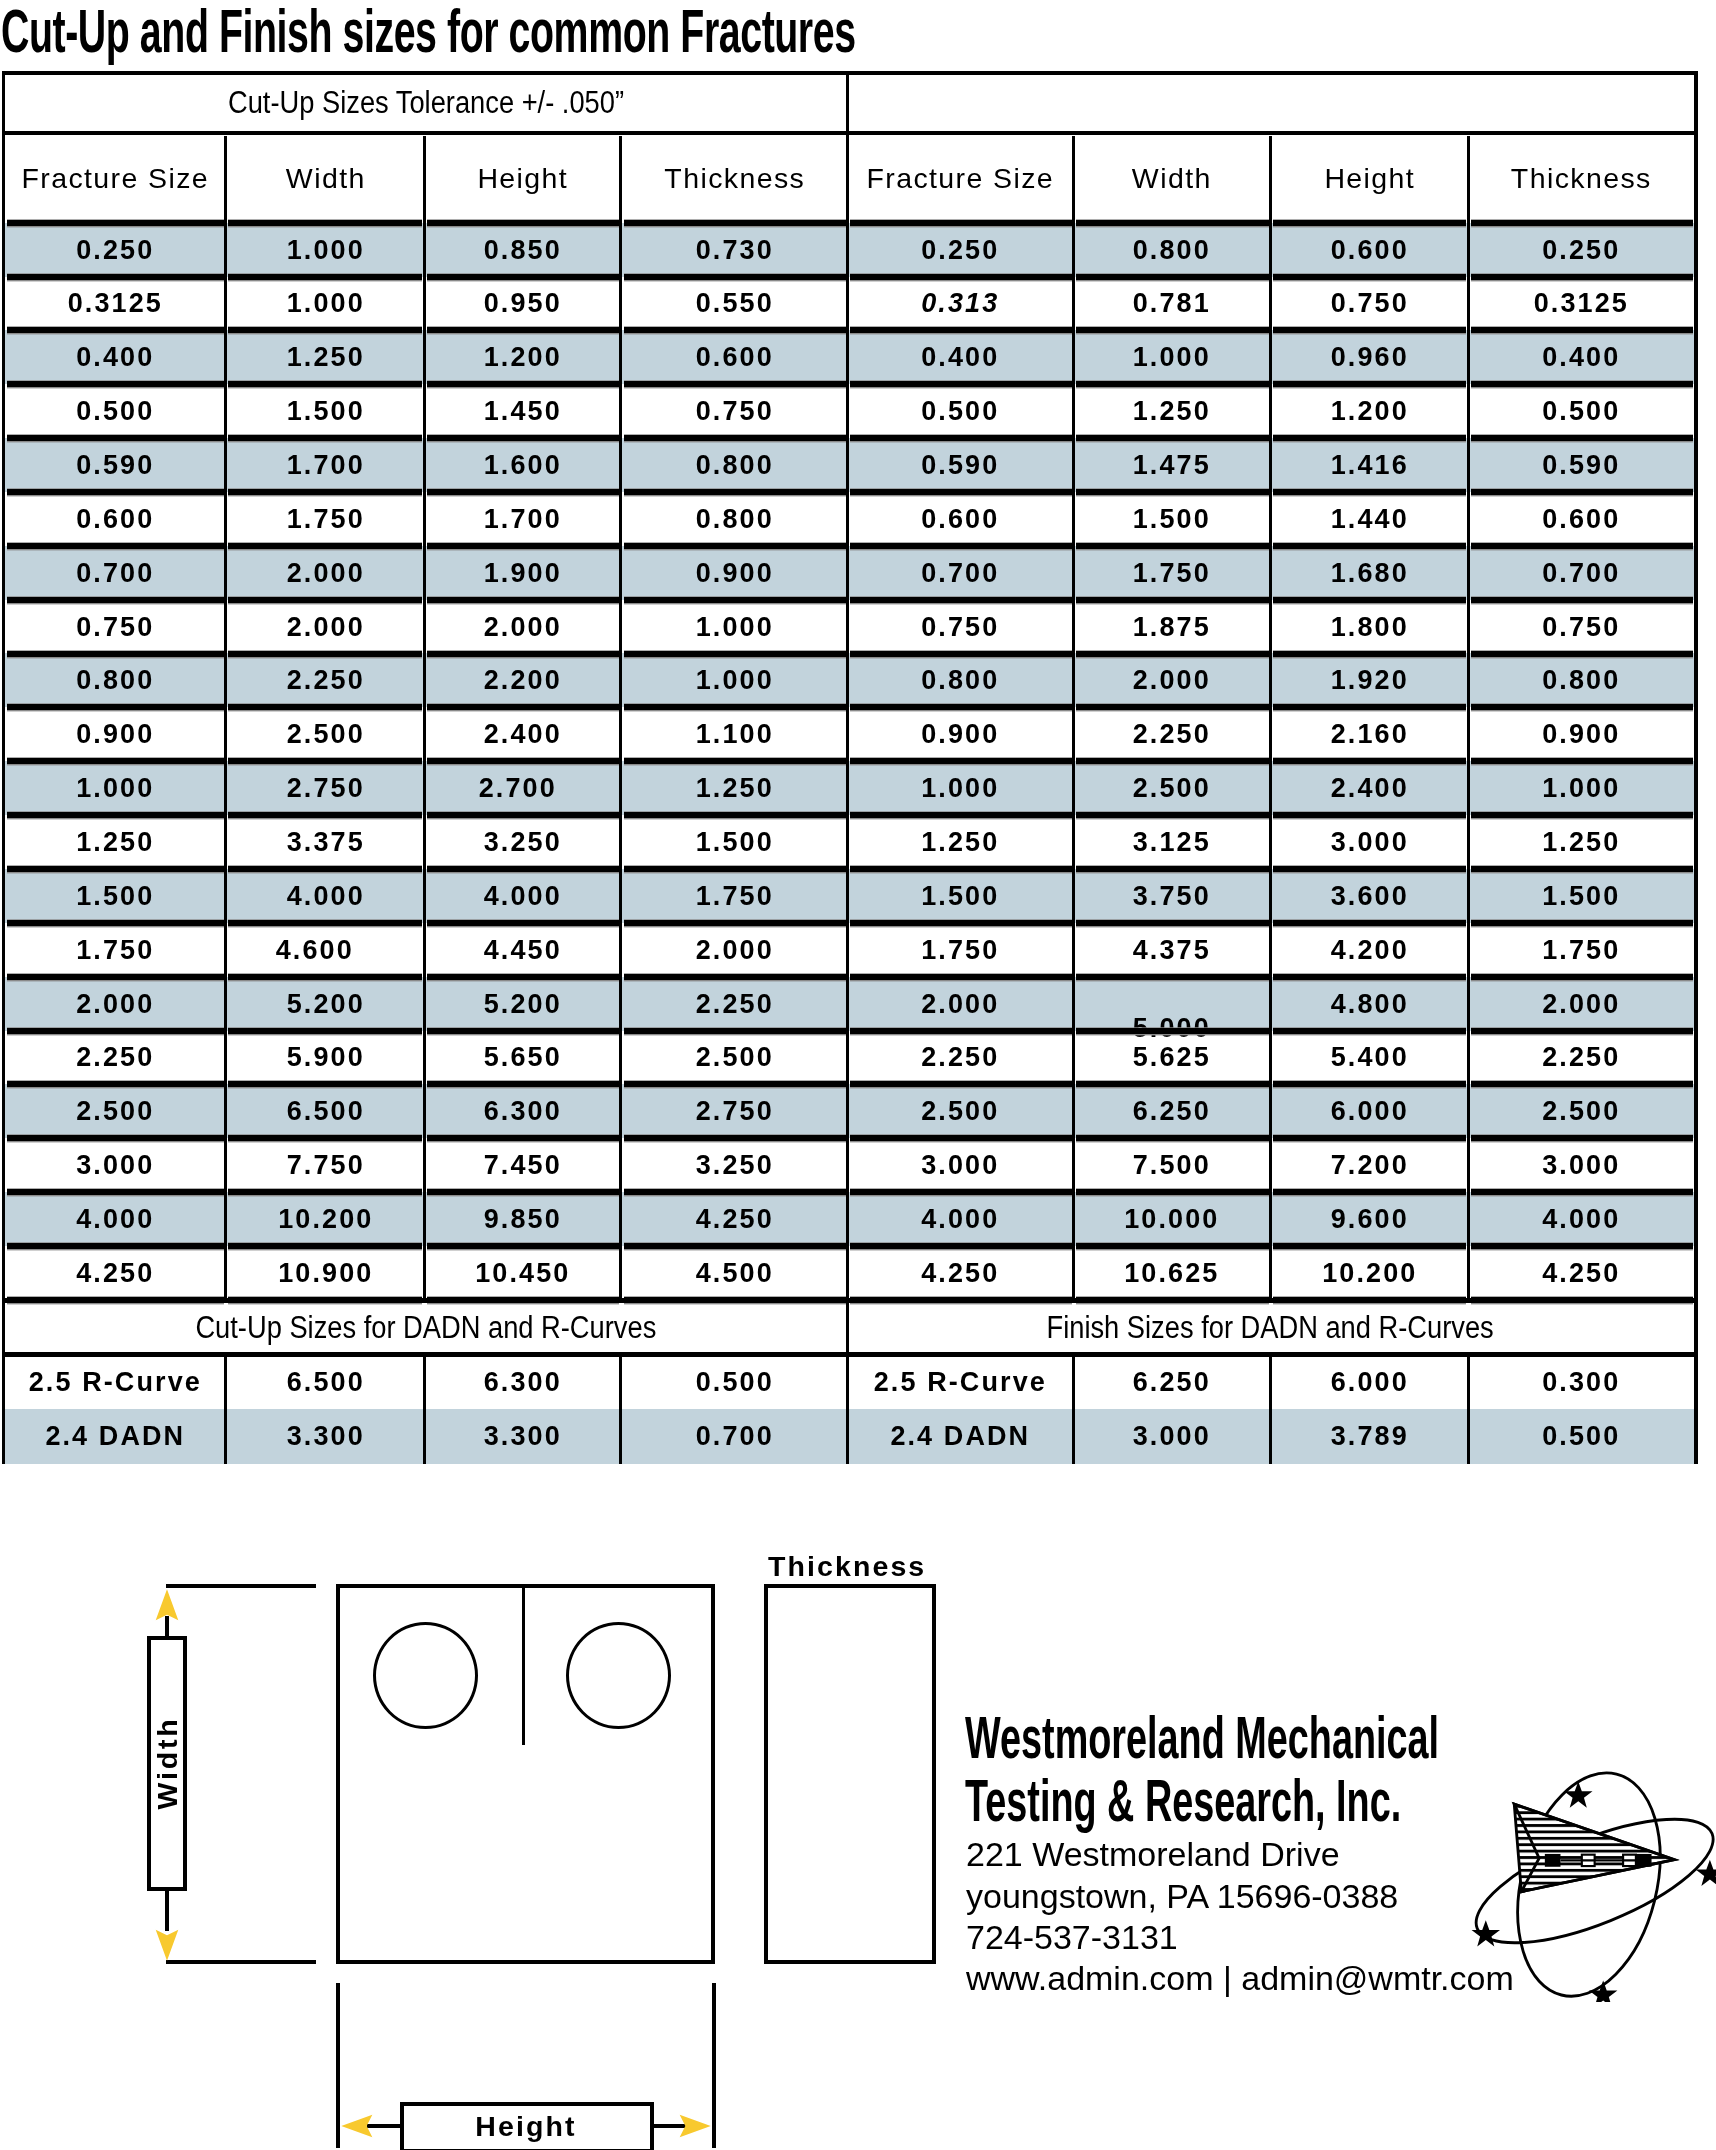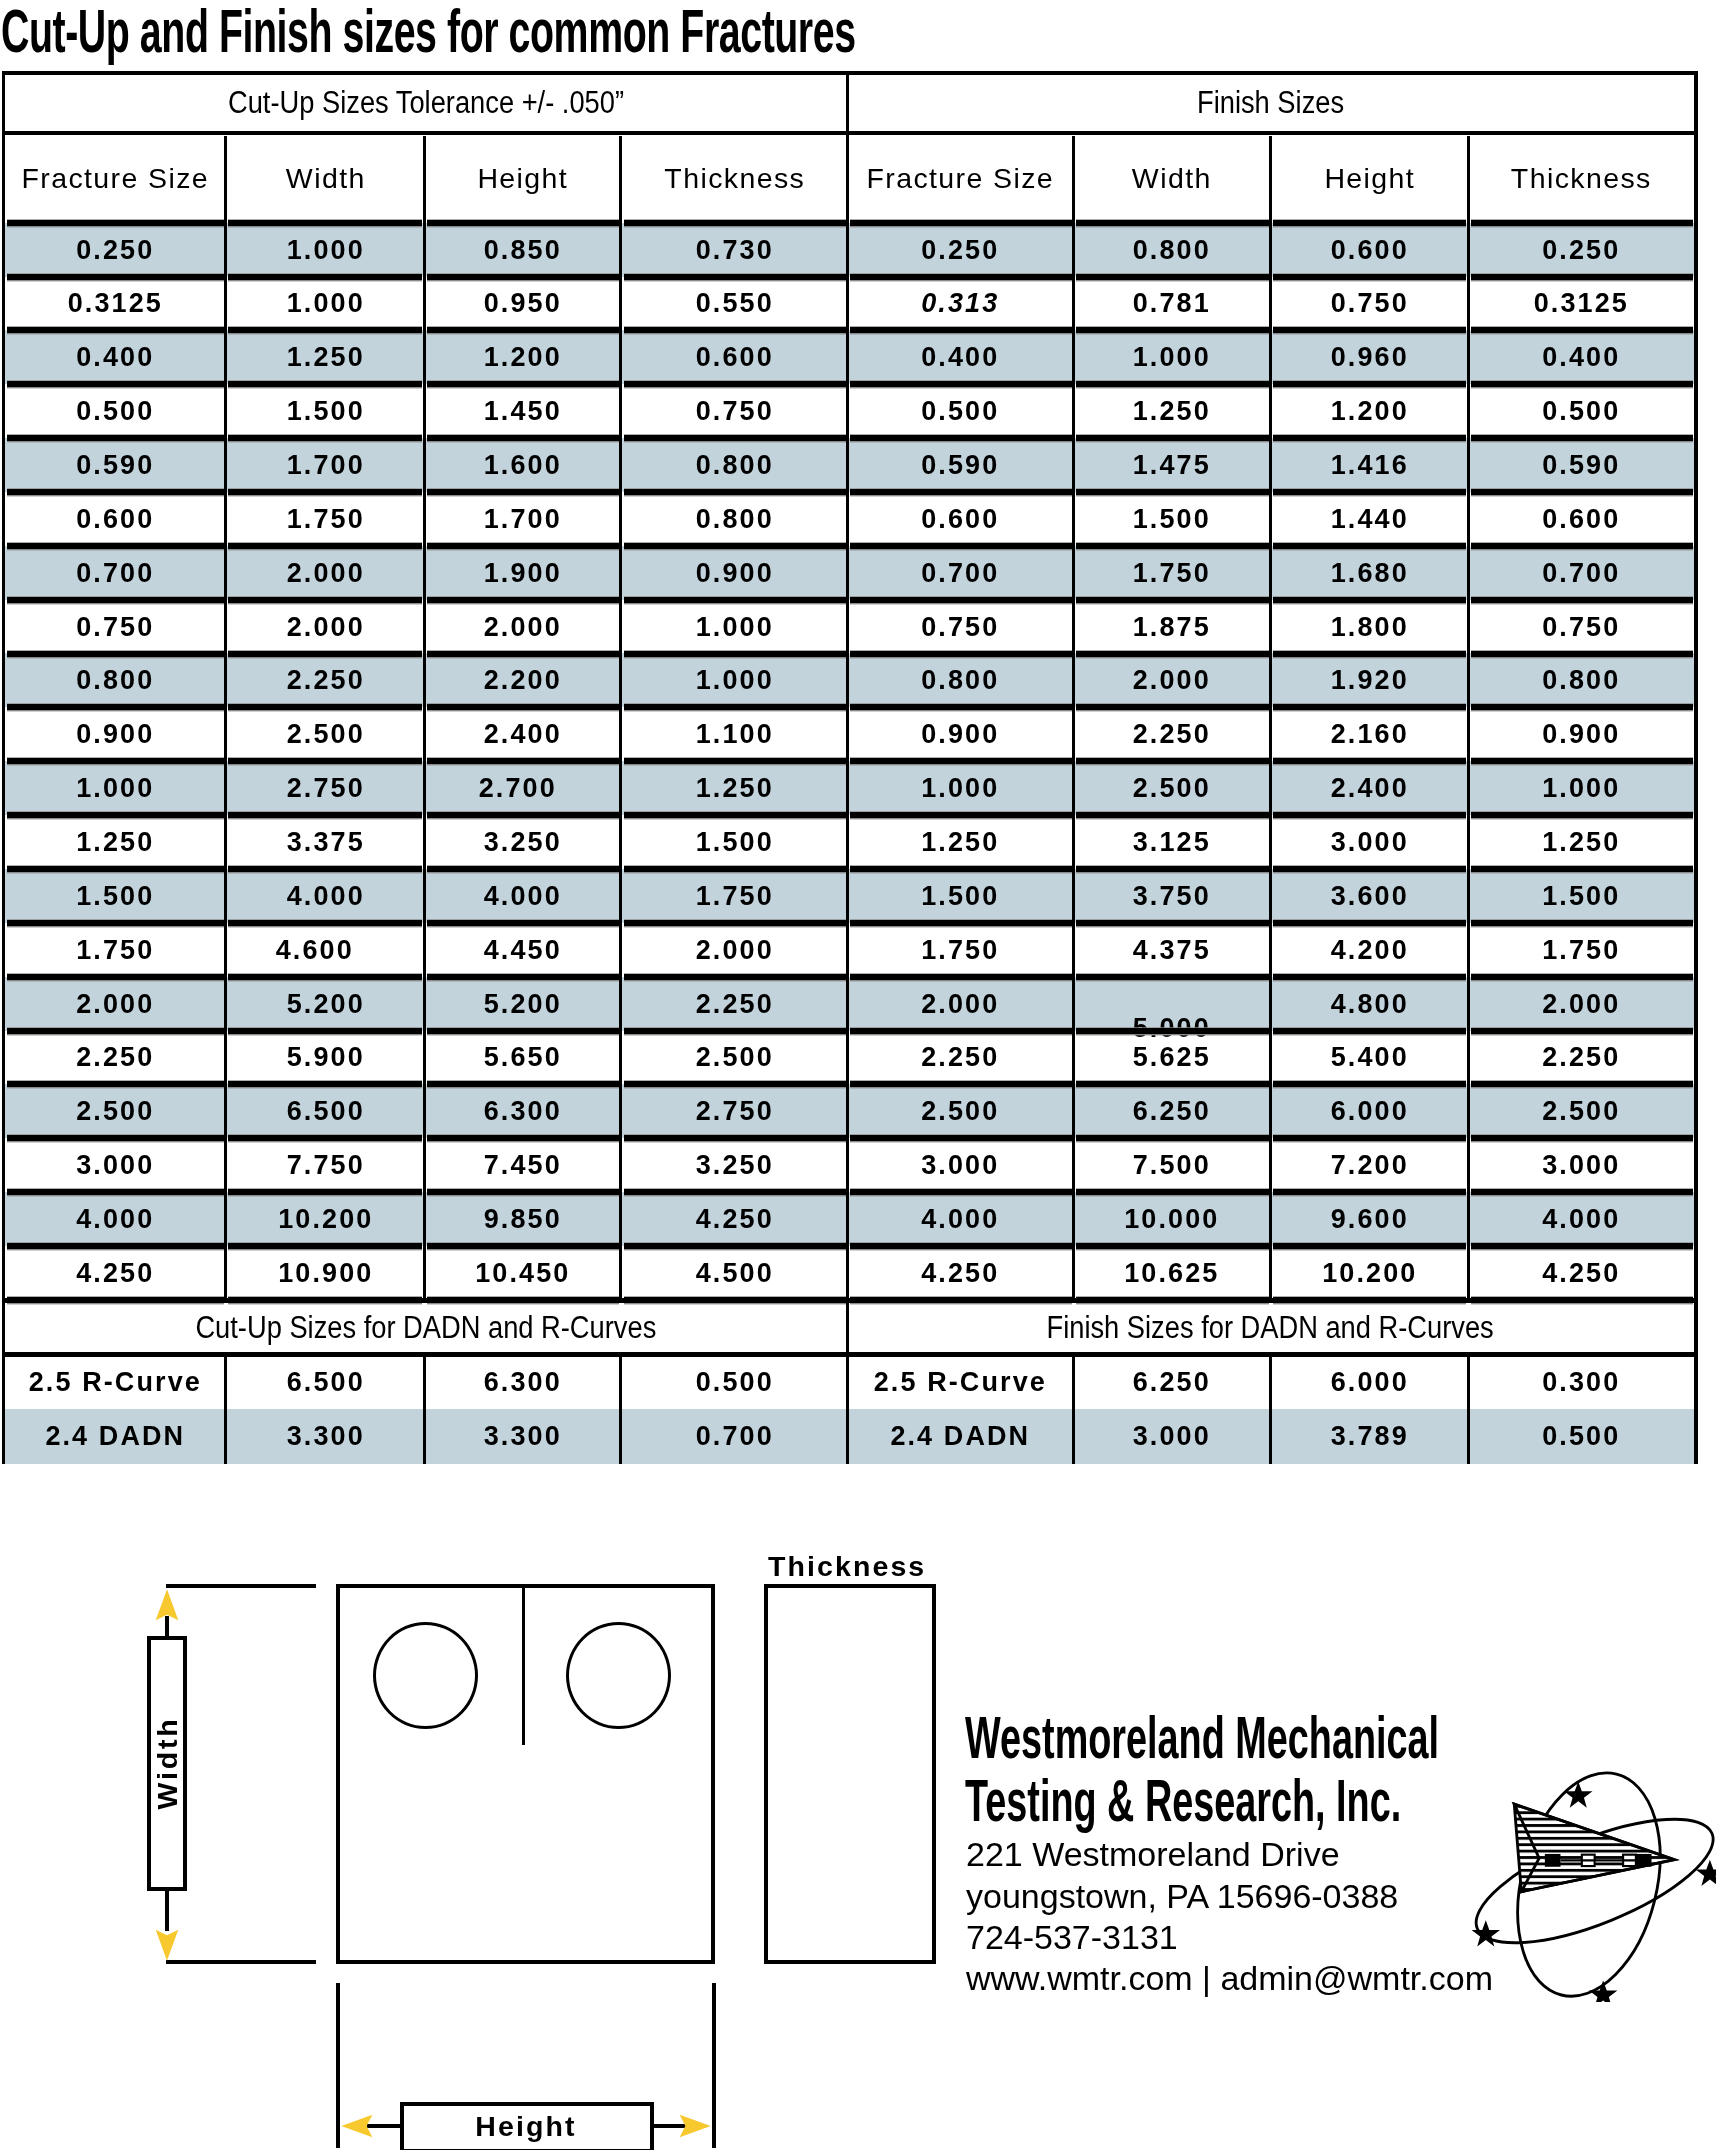--- a/index.html
+++ b/index.html
@@ -51,23 +51,20 @@
     <div class="abs shade" style="left: 0px; top: 473px; width: 1690px; height: 54px;"></div>
     <div class="abs shade" style="left: 0px; top: 580px; width: 1690px; height: 54px;"></div>
     <div class="abs shade" style="left: 0px; top: 688px; width: 1690px; height: 54px;"></div>
     <div class="abs shade" style="left: 0px; top: 796px; width: 1690px; height: 54px;"></div>
     <div class="abs shade" style="left: 0px; top: 904px; width: 1690px; height: 54px;"></div>
     <div class="abs shade" style="left: 0px; top: 1011px; width: 1690px; height: 54px;"></div>
     <div class="abs shade" style="left: 0px; top: 1119px; width: 1690px; height: 54px;"></div>
     <div class="abs shade" style="left: 0px; top: 1336px; width: 1690px; height: 55px;"></div>
     <div class="cell grp" style="left: 0px; top: 0px; width: 843px; height: 60px;">
       <span>Cut-Up Sizes Tolerance +/- .050”</span>
-    </div>
-    <div class="cell grp" style="left: 843px; top: 0px; width: 846px; height: 60px;">
-      <span>Finish Sizes</span>
     </div>
     <div class="cell colh" style="left: 0px; top: 60px; width: 222px; height: 90px;">Fracture Size</div>
     <div class="cell colh" style="left: 222px; top: 60px; width: 199px; height: 90px;">Width</div>
     <div class="cell colh" style="left: 420px; top: 60px; width: 197px; height: 90px;">Height</div>
     <div class="cell colh" style="left: 617px; top: 60px; width: 227px; height: 90px;">Thickness</div>
     <div class="cell colh" style="left: 843px; top: 60px; width: 226px; height: 90px;">Fracture Size</div>
     <div class="cell colh" style="left: 1069px; top: 60px; width: 197px; height: 90px;">Width</div>
     <div class="cell colh" style="left: 1267px; top: 60px; width: 197px; height: 90px;">Height</div>
     <div class="cell colh" style="left: 1464px; top: 60px; width: 226px; height: 90px;">Thickness</div>
     <div class="cell val" style="left: 0px; top: 150px; width: 222px; height: 54px;">0.250</div>
@@ -476,21 +473,21 @@
   </svg>
   <div class="rect" style="left:400px;top:2102px;width:254px;height:51px;background:#fff;"></div>
   <div class="lbl" style="left:526px;top:2126px;transform:translate(-50%,-50%);font-size:28.5px;letter-spacing:2.1px;">Height</div>
 </div>
 
 <div class="co-name" style="top:1708px;">Westmoreland Mechanical</div>
 <div class="co-name" style="top:1771px;">Testing &amp; Research, Inc.</div>
 <div class="co-line" style="top:1834px;">221 Westmoreland Drive</div>
 <div class="co-line" style="top:1876px;">youngstown, PA 15696-0388</div>
 <div class="co-line" style="top:1917px;">724-537-3131</div>
-<div class="co-line" style="top:1958px;">www.wmtr.com | admin@wmtr.com</div>
+<div class="co-line" style="top:1958px;">www.admin.com | admin@wmtr.com</div>
 
 <svg class="abs" style="left:1468px;top:1760px;" width="249" height="242" viewBox="0 0 350 340">
   <defs>
     <pattern id="hatch" width="10" height="9" patternUnits="userSpaceOnUse">
       <rect width="10" height="4" y="0" fill="#000"></rect>
     </pattern>
     <clipPath id="tri">
       <polygon points="65,62 290,140 75,185"></polygon>
     </clipPath>
   </defs>

